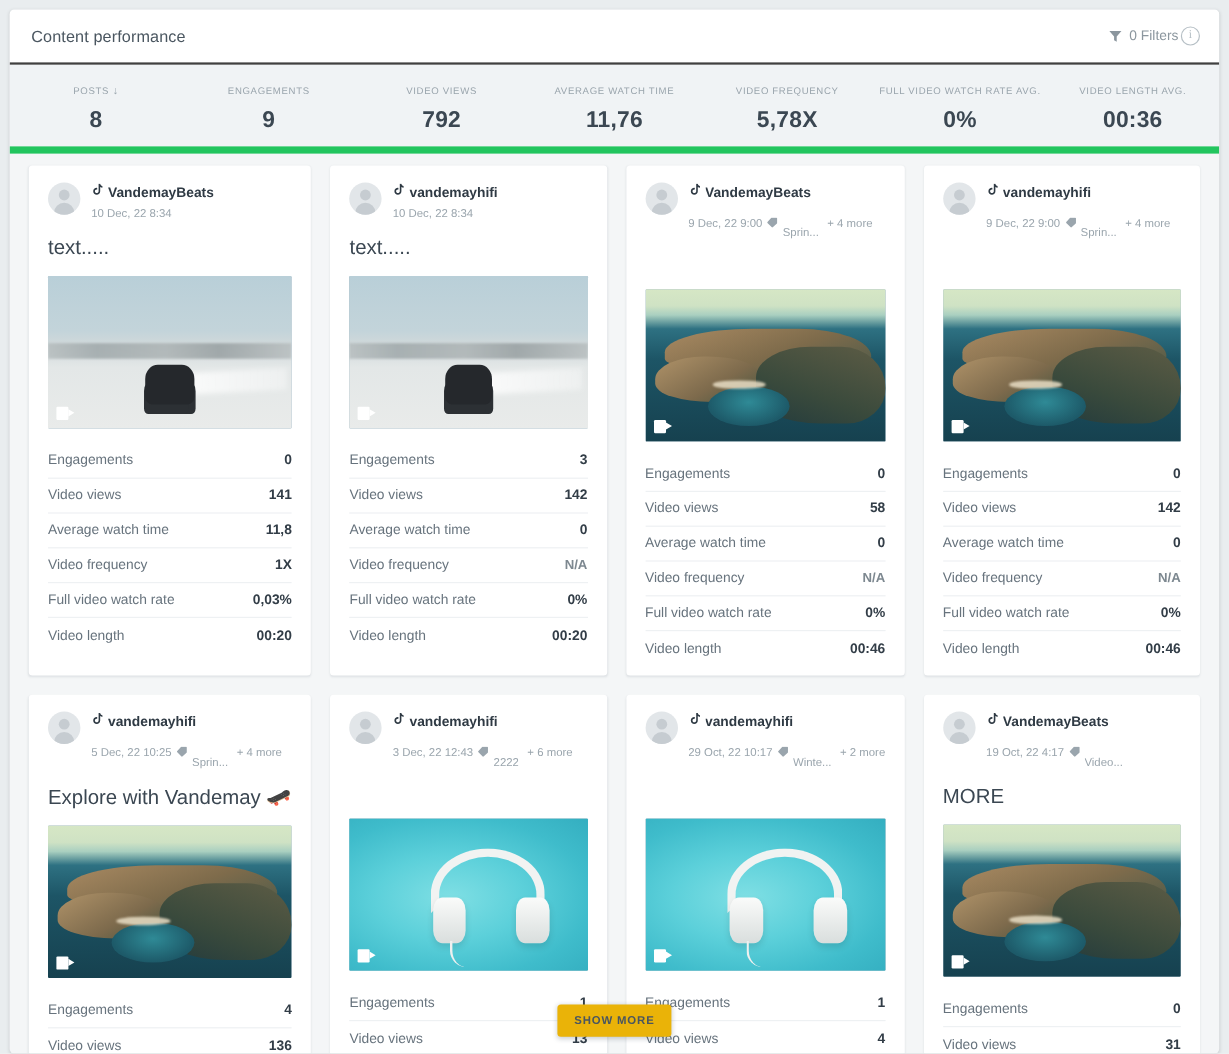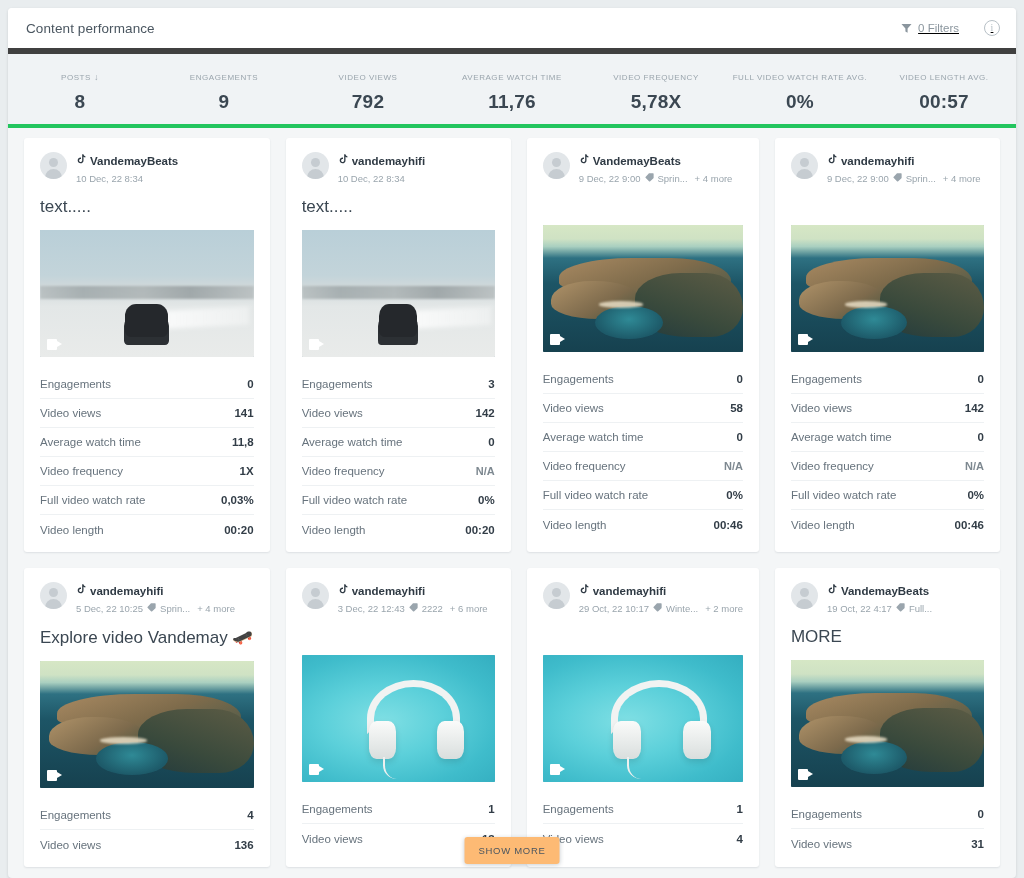--- a/index.html
+++ b/index.html
@@ -26,33 +26,32 @@
     flex-direction: column;
   }
   
   .hdr {
     height: 46px;
     background: #ffffff;
     display: flex;
     align-items: center;
     padding: 0 16px 0 18px;
     flex: 0 0 auto;
-    border-bottom: 6px solid #404040;
+    border-bottom: 2px solid #404040;
   }
   .hdr-title {
     font-size: 13.5px;
     color: #4a5660;
     letter-spacing: .1px;
   }
   .hdr-right {
     margin-left: auto;
     display: flex;
     align-items: center;
-    gap: 23px;
-    text-decoration: underline;
+    gap: 0;
   }
   .filters-btn {
     display: flex; align-items: center; gap: 6px;
     font-size: 11.5px; color: #8b969e;
     cursor: pointer;
     padding: 4px 2px;
   }
   .funnel { width: 11px; height: 11px; display: block; }
   .info-circle {
     width: 16px; height: 16px; border-radius: 50%;
@@ -61,21 +60,21 @@
     text-align: center; font-family: "Liberation Serif", serif;
     cursor: pointer;
   }
   
   .kpis {
     height: 74px;
     background: #f0f3f5;
     display: flex;
     align-items: center;
     flex: 0 0 auto;
-    border-bottom: 4px solid #22c55e;
+    border-bottom: 6px solid #22c55e;
   }
   .kpi {
     flex: 1 1 0;
     text-align: center;
     padding: 0 4px;
   }
   .kpi-label {
     font-size: 8px;
     letter-spacing: .55px;
     color: #9aa5ad;
@@ -139,21 +138,21 @@
     font-size: 11.5px; font-weight: bold; color: #2f3a44;
     white-space: nowrap; overflow: hidden; text-overflow: ellipsis;
   }
   .meta-row {
     margin-top: 3px;
     display: flex; align-items: center; gap: 4px;
     font-size: 9.5px; color: #9aa5ad;
     white-space: nowrap; overflow: hidden;
   }
   .tag-icon { width: 9px; height: 9px; flex: 0 0 auto; }
-  .tag-name { max-width: 42px; overflow: hidden; text-overflow: ellipsis; }
+  .tag-name { max-width: 42px; overflow: hidden; text-overflow: ellipsis; margin-top: 16px; }
   .more { margin-left: 3px; }
   .caption {
     margin-top: 13px;
     font-size: 17px;
     color: #3b4752;
     min-height: 15px;
     white-space: nowrap; overflow: hidden; text-overflow: ellipsis;
   }
   .thumb {
     margin-top: 13px;
@@ -232,25 +231,25 @@
   }
   .mrow:last-child { border-bottom: none; }
   .mlabel { color: #67737d; }
   .mval { margin-left: auto; font-weight: bold; color: #323d47; }
   .mval.na { font-weight: bold; color: #7d8890; font-size: 11px; }
   
   .show-more {
     position: absolute;
     left: 50%; transform: translateX(-50%);
     bottom: 14px;
-    background: #fdba74;
+    background: #eab308;
     border-radius: 3px;
     box-shadow: 0 1px 4px rgba(20,40,60,.22);
     padding: 8px 14px;
-    font-size: 9.5px; font-weight: normal;
+    font-size: 9.5px; font-weight: bold;
     letter-spacing: .7px;
     color: #4a5660;
     cursor: pointer;
     z-index: 20;
     white-space: nowrap;
   }
 </style>
 </head>
 <body>
 
@@ -287,21 +286,21 @@
             <span>AVERAGE WATCH TIME</span>
           </div><div class="kpi-value">11,76</div></div>
         <div class="kpi"><div class="kpi-label">
             <span>VIDEO FREQUENCY</span>
           </div><div class="kpi-value">5,78X</div></div>
         <div class="kpi"><div class="kpi-label">
             <span>FULL VIDEO WATCH RATE AVG.</span>
           </div><div class="kpi-value">0%</div></div>
         <div class="kpi"><div class="kpi-label">
             <span>VIDEO LENGTH AVG.</span>
-          </div><div class="kpi-value">00:57</div></div>
+          </div><div class="kpi-value">00:36</div></div>
       </div>
 
     <div class="grid-wrap">
       <div class="grid" id="grid">
           <div class="card">
             <div class="card-head">
               <div class="avatar"></div>
               <div class="head-txt">
                 <div class="name-row">
                   <span><svg class="tt-icon" viewBox="0 0 12 14">
@@ -538,21 +537,21 @@
                 <div class="meta-row">
                   <span>5 Dec, 22 10:25</span>
                   <span><svg class="tag-icon" viewBox="0 0 10 10">
                       <path d="M4.6.4H9c.4 0 .6.3.6.6v4.4c0 .2-.1.3-.2.4L5.5 9.4c-.2.2-.6.2-.8 0L.6 5.3c-.2-.2-.2-.6 0-.8L4.2.6c.1-.2.2-.2.4-.2z" fill="#9aa5ad"></path>
                     </svg></span>
                   <span class="tag-name">Sprin...</span>
                   <span class="more">+ 4 more</span>
                 </div>
               </div>
             </div>
-            <div class="caption">Explore video Vandemay 🛹</div>
+            <div class="caption">Explore with Vandemay 🛹</div>
             <div class="thumb">
               <div class="sc-isl">
                 <div class="land1"></div>
                 <div class="land2"></div>
                 <div class="land3"></div>
                 <div class="bay"></div>
                 <div class="beach"></div>
               </div>
               <span class="vid-badge">
                 <i></i>
@@ -666,21 +665,21 @@
                   <span><svg class="tt-icon" viewBox="0 0 12 14">
                       <path d="M7.4 0h1.6c.1 1.2 1 2.2 2.2 2.3v1.6c-.8 0-1.6-.3-2.2-.8v4.4c0 2-1.6 3.5-3.5 3.5S2 9.4 2 7.4 3.6 4 5.5 4c.2 0 .3 0 .5.1v1.7c-.2-.1-.3-.1-.5-.1-1 0-1.8.8-1.8 1.8s.8 1.8 1.8 1.8S7.4 8.5 7.4 7.5V0z" fill="#2f3a44"></path>
                     </svg></span>
                   <span class="uname">VandemayBeats</span>
                 </div>
                 <div class="meta-row">
                   <span>19 Oct, 22 4:17</span>
                   <span><svg class="tag-icon" viewBox="0 0 10 10">
                       <path d="M4.6.4H9c.4 0 .6.3.6.6v4.4c0 .2-.1.3-.2.4L5.5 9.4c-.2.2-.6.2-.8 0L.6 5.3c-.2-.2-.2-.6 0-.8L4.2.6c.1-.2.2-.2.4-.2z" fill="#9aa5ad"></path>
                     </svg></span>
-                  <span class="tag-name">Full...</span>
+                  <span class="tag-name">Video...</span>
                 </div>
               </div>
             </div>
             <div class="caption">MORE</div>
             <div class="thumb">
               <div class="sc-isl">
                 <div class="land1"></div>
                 <div class="land2"></div>
                 <div class="land3"></div>
                 <div class="bay"></div>

